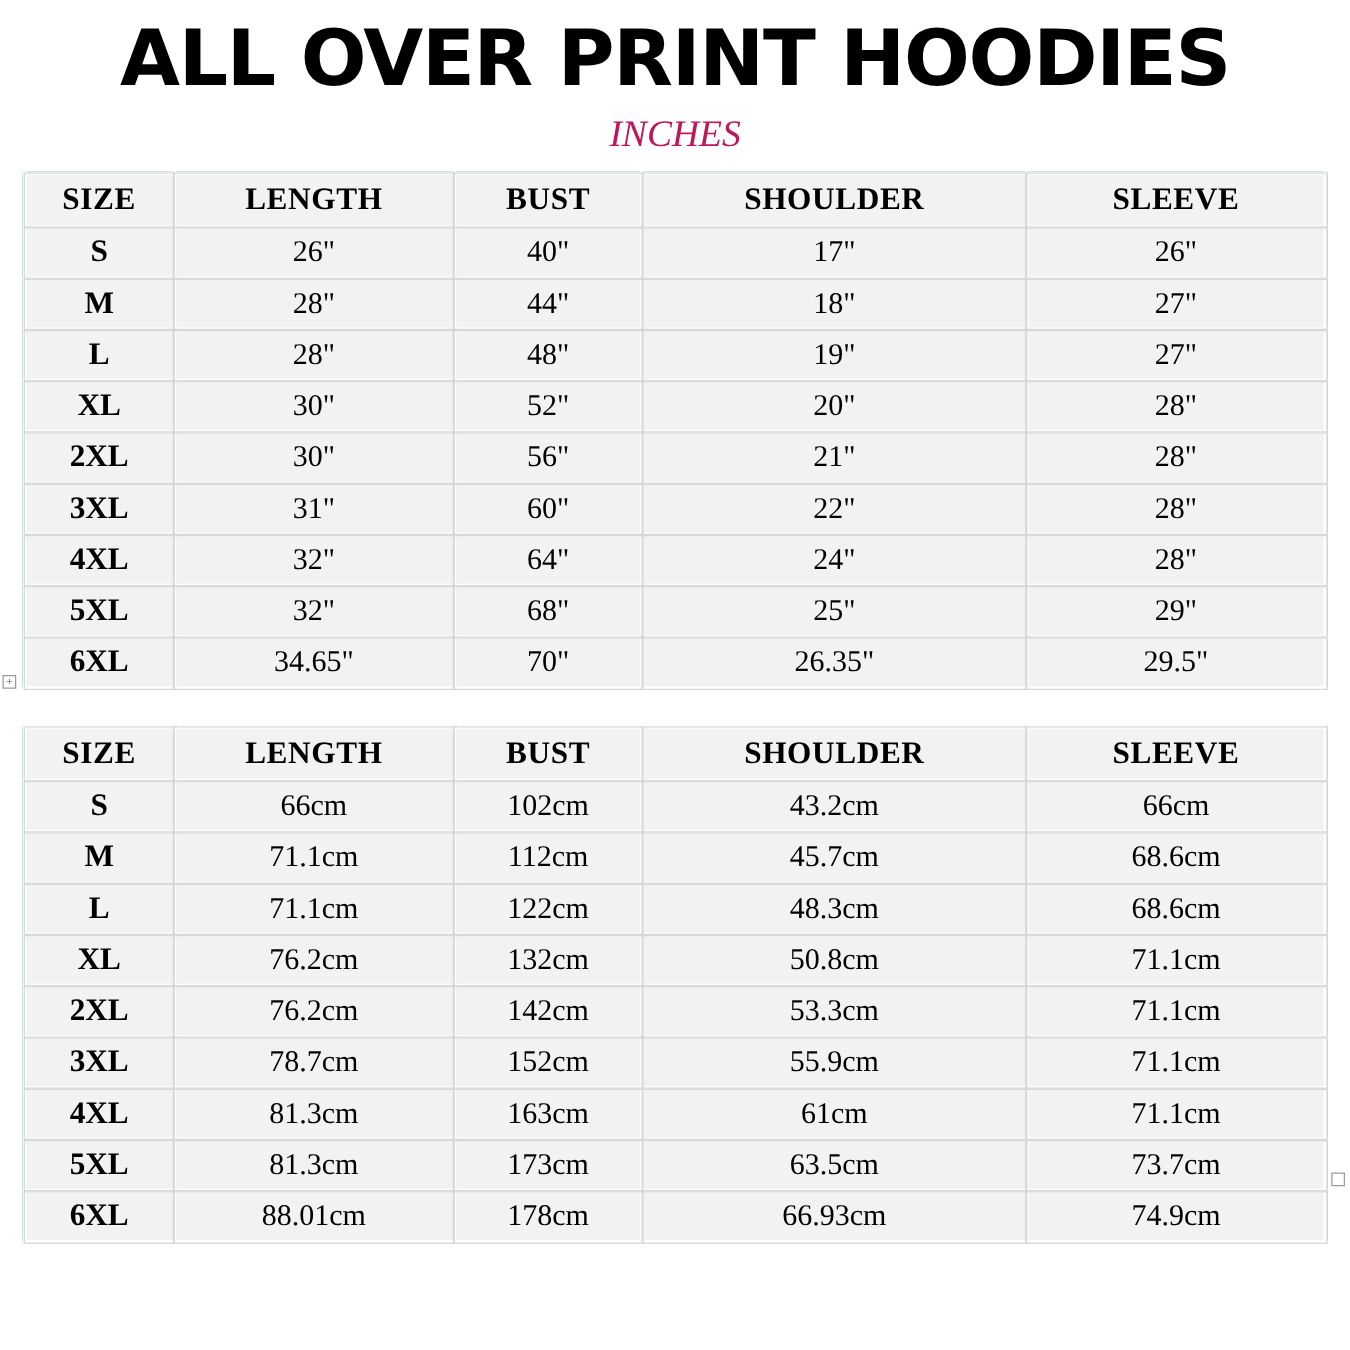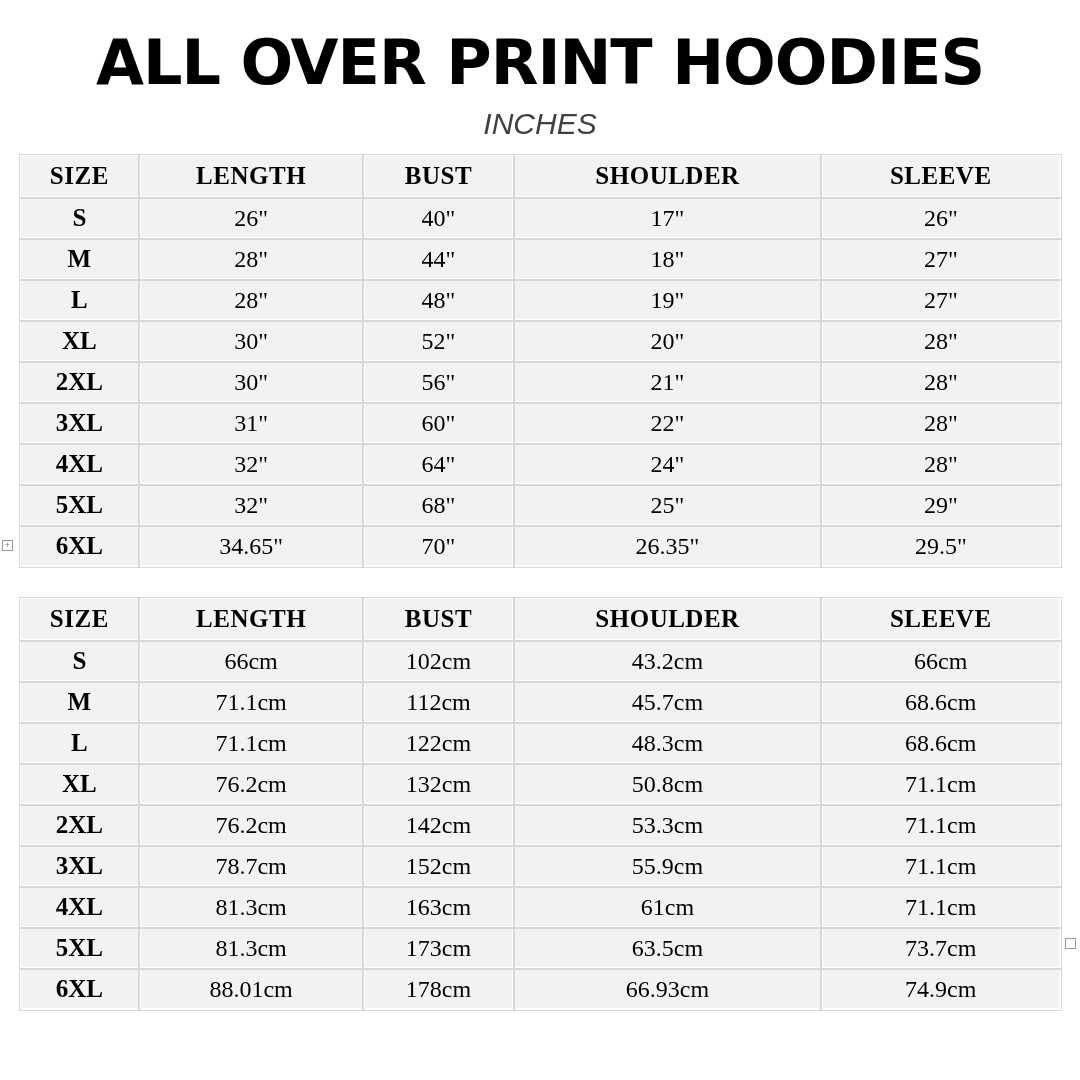--- a/index.html
+++ b/index.html
@@ -23,32 +23,32 @@
     box-sizing: border-box;
   }
 
   .main-title {
     font-family: "DejaVu Sans", sans-serif;
     font-weight: bold;
     font-size: 62px;
     letter-spacing: -1px;
     text-align: center;
     margin: 0;
-    padding-top: 30px;
+    padding-top: 14px;
     line-height: 1.05;
     color: #000;
     white-space: nowrap;
   }
 
   .unit-label {
-    font-family: Liberation Sans, sans-serif;
+    font-family: Liberation Serif, serif;
     font-style: italic;
     font-size: 30px;
     text-align: center;
-    color: #404040;
+    color: #be185d;
     margin: 0;
     padding: 0;
   }
 
   .table-wrap {
     padding: 0 18px;
     box-sizing: border-box;
   }
 
   table.size-table {

